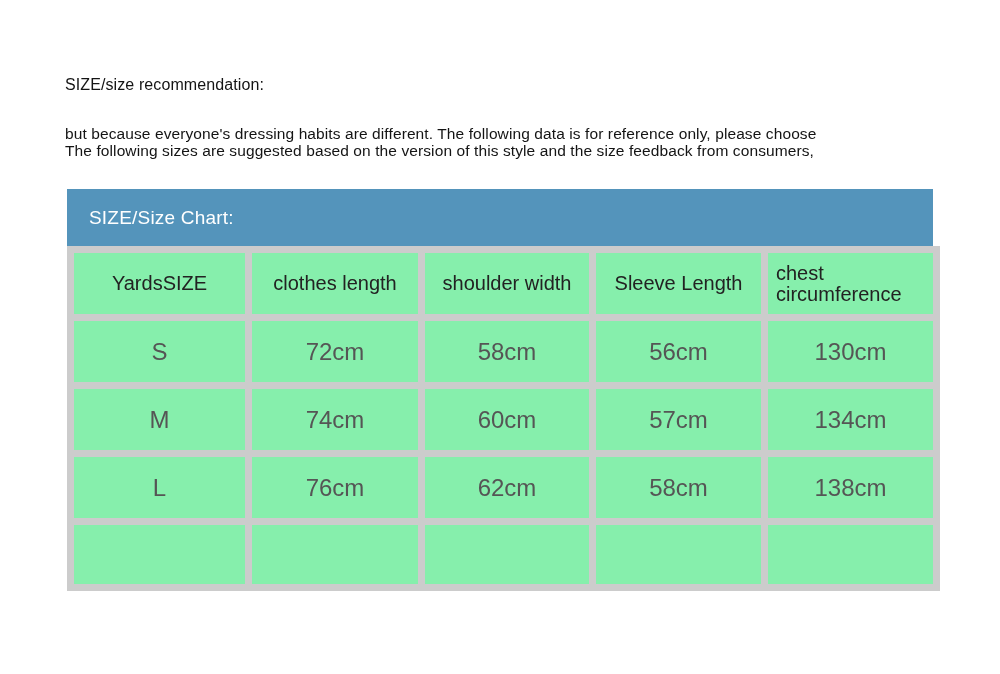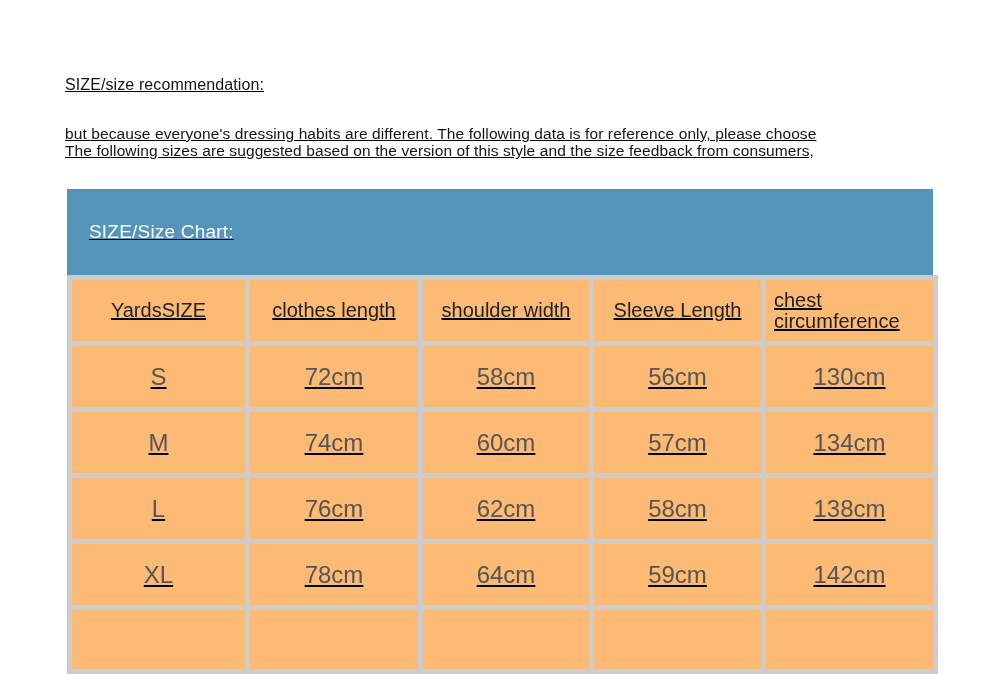--- a/index.html
+++ b/index.html
@@ -8,21 +8,20 @@
     background: #ffffff;
     font-family: "Liberation Sans", sans-serif;
     -webkit-font-smoothing: antialiased;
   }
   .page {
     position: relative;
     width: 1000px;
     height: 674px;
     background: #ffffff;
     overflow: hidden;
-    text-decoration: underline;
   }
   .content {
     padding: 76px 65px 0 65px;
     box-sizing: border-box;
   }
   .page-title {
     font-size: 16px;
     color: #141414;
     letter-spacing: 0.1px;
     line-height: 18px;
@@ -35,38 +34,38 @@
     letter-spacing: 0.1px;
   }
   .size-chart {
     margin-top: 30px;
     margin-left: 2px;
     width: 866px;
   }
   .chart-bar {
     box-sizing: border-box;
     width: 866px;
-    height: 86px;
+    height: 57px;
     display: flex;
     align-items: center;
     padding-left: 22px;
     color: #ffffff;
     font-size: 19px;
     letter-spacing: 0.2px;
     background: #5494bb; 
   }
   table.size-table {
     border-collapse: collapse;
     table-layout: fixed;
     width: 866px;
   }
   .size-table th,
   .size-table td {
-    border: 5px solid #737373;
-    background: #fdba74;
+    border: 7px solid #737373;
+    background: #86efac;
     overflow: hidden;
   }
   .size-table th {
     height: 61px;
     font-weight: 400;
     font-size: 20px;
     line-height: 21px;
     color: #222222;
     text-align: center;
     padding: 0;
@@ -142,27 +141,20 @@
             <td style="border-color: rgb(204, 204, 204); margin-top: 40px;">57cm</td>
             <td style="border-color: rgb(204, 204, 204);">134cm</td>
           </tr>
           <tr>
             <td style="border-color: rgb(204, 204, 204);">L</td>
             <td style="border-color: rgb(204, 204, 204);">76cm</td>
             <td style="border-color: rgb(204, 204, 204);">62cm</td>
             <td style="border-color: rgb(204, 204, 204);">58cm</td>
             <td style="border-color: rgb(204, 204, 204);">138cm</td>
           </tr>
-          <tr>
-            <td style="border-color: rgb(204, 204, 204);">XL</td>
-            <td style="border-color: rgb(204, 204, 204);">78cm</td>
-            <td style="border-color: rgb(204, 204, 204);">64cm</td>
-            <td style="border-color: rgb(204, 204, 204);">59cm</td>
-            <td style="border-color: rgb(204, 204, 204);">142cm</td>
-          </tr>
           <tr class="empty-row">
             <td style="border-color: rgb(204, 204, 204);"></td>
             <td style="border-color: rgb(204, 204, 204);"></td>
             <td style="border-color: rgb(204, 204, 204);"></td>
             <td style="border-color: rgb(204, 204, 204);"></td>
             <td style="border-color: rgb(204, 204, 204);"></td>
           </tr>
         </tbody>
       </table>
     </div>

